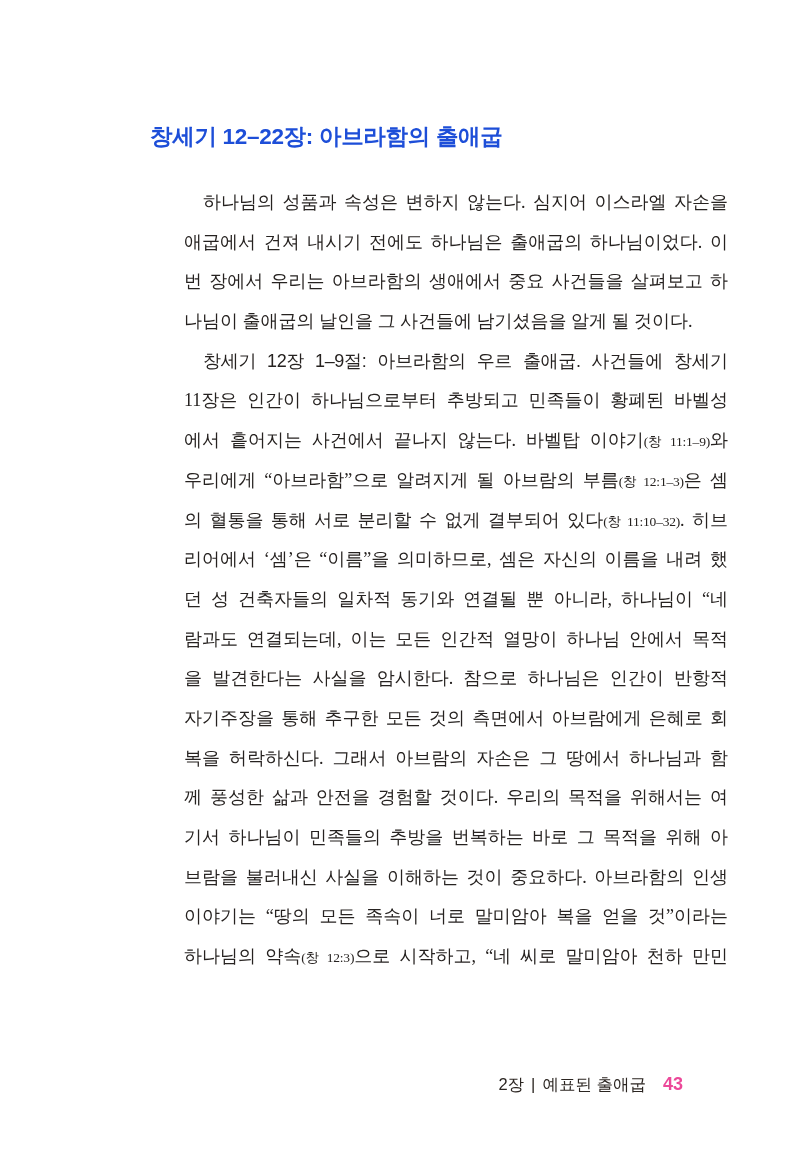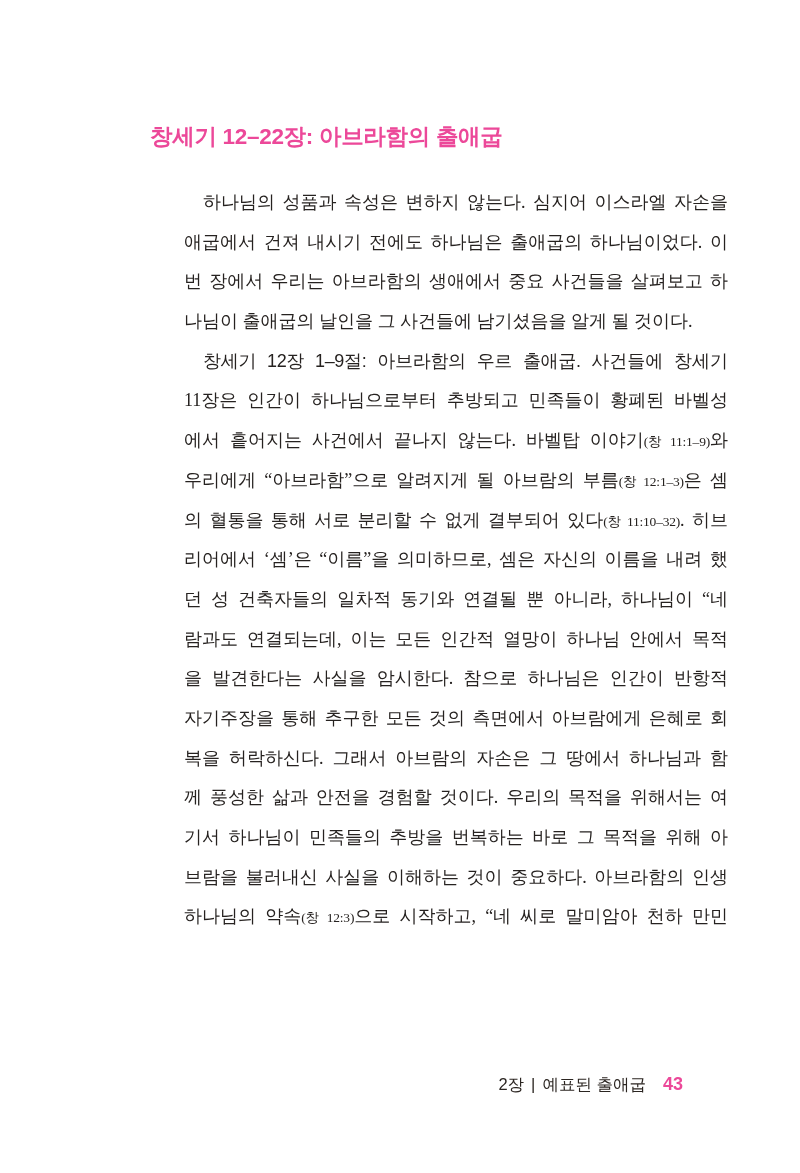--- a/index.html
+++ b/index.html
@@ -14,21 +14,21 @@
 
   .chapter-heading {
     position: absolute;
     left: 150px;
     top: 107px;
     font-family: "Liberation Sans", "DejaVu Sans", sans-serif;
     font-weight: 700;
     font-size: 22.5px;
     line-height: 30px;
     letter-spacing: -0.3px;
-    color: #ec4899;
+    color: #1d4ed8;
     white-space: nowrap;
   }
 
   .body-text {
     position: absolute;
     left: 137px;
     top: 183px;
     width: 544px;
     font-family: "Liberation Serif", "DejaVu Serif", serif;
     font-size: 18px;
@@ -97,20 +97,21 @@
       <div class="line"><span class="run-serif">의 혈통을 통해 서로 분리할 수 없게 결부되어 있다</span><span class="run-ref">(창 11:10–32)</span><span class="run-serif">. 히브</span></div>
       <div class="line"><span class="run-serif">리어에서 ‘셈’은 “이름”을 의미하므로, 셈은 자신의 이름을 내려 했</span></div>
       <div class="line"><span class="run-serif">던 성 건축자들의 일차적 동기와 연결될 뿐 아니라, 하나님이 “네</span></div>
       <div class="line"><span class="run-serif">람과도 연결되는데, 이는 모든 인간적 열망이 하나님 안에서 목적</span></div>
       <div class="line"><span class="run-serif">을 발견한다는 사실을 암시한다. 참으로 하나님은 인간이 반항적</span></div>
       <div class="line"><span class="run-serif">자기주장을 통해 추구한 모든 것의 측면에서 아브람에게 은혜로 회</span></div>
       <div class="line"><span class="run-serif">복을 허락하신다. 그래서 아브람의 자손은 그 땅에서 하나님과 함</span></div>
       <div class="line"><span class="run-serif">께 풍성한 삶과 안전을 경험할 것이다. 우리의 목적을 위해서는 여</span></div>
       <div class="line"><span class="run-serif">기서 하나님이 민족들의 추방을 번복하는 바로 그 목적을 위해 아</span></div>
       <div class="line"><span class="run-serif">브람을 불러내신 사실을 이해하는 것이 중요하다. 아브라함의 인생</span></div>
+      <div class="line"><span class="run-serif">이야기는 “땅의 모든 족속이 너로 말미암아 복을 얻을 것”이라는</span></div>
       <div class="line"><span class="run-serif">하나님의 약속</span><span class="run-ref">(창 12:3)</span><span class="run-serif">으로 시작하고, “네 씨로 말미암아 천하 만민</span></div>
     </div>
 
   <div class="page-footer">
     <span>2장</span><span class="sep">|</span><span>예표된 출애굽</span><span class="page-num">43</span>
   </div>
 
 </div>
 
 </body></html>

